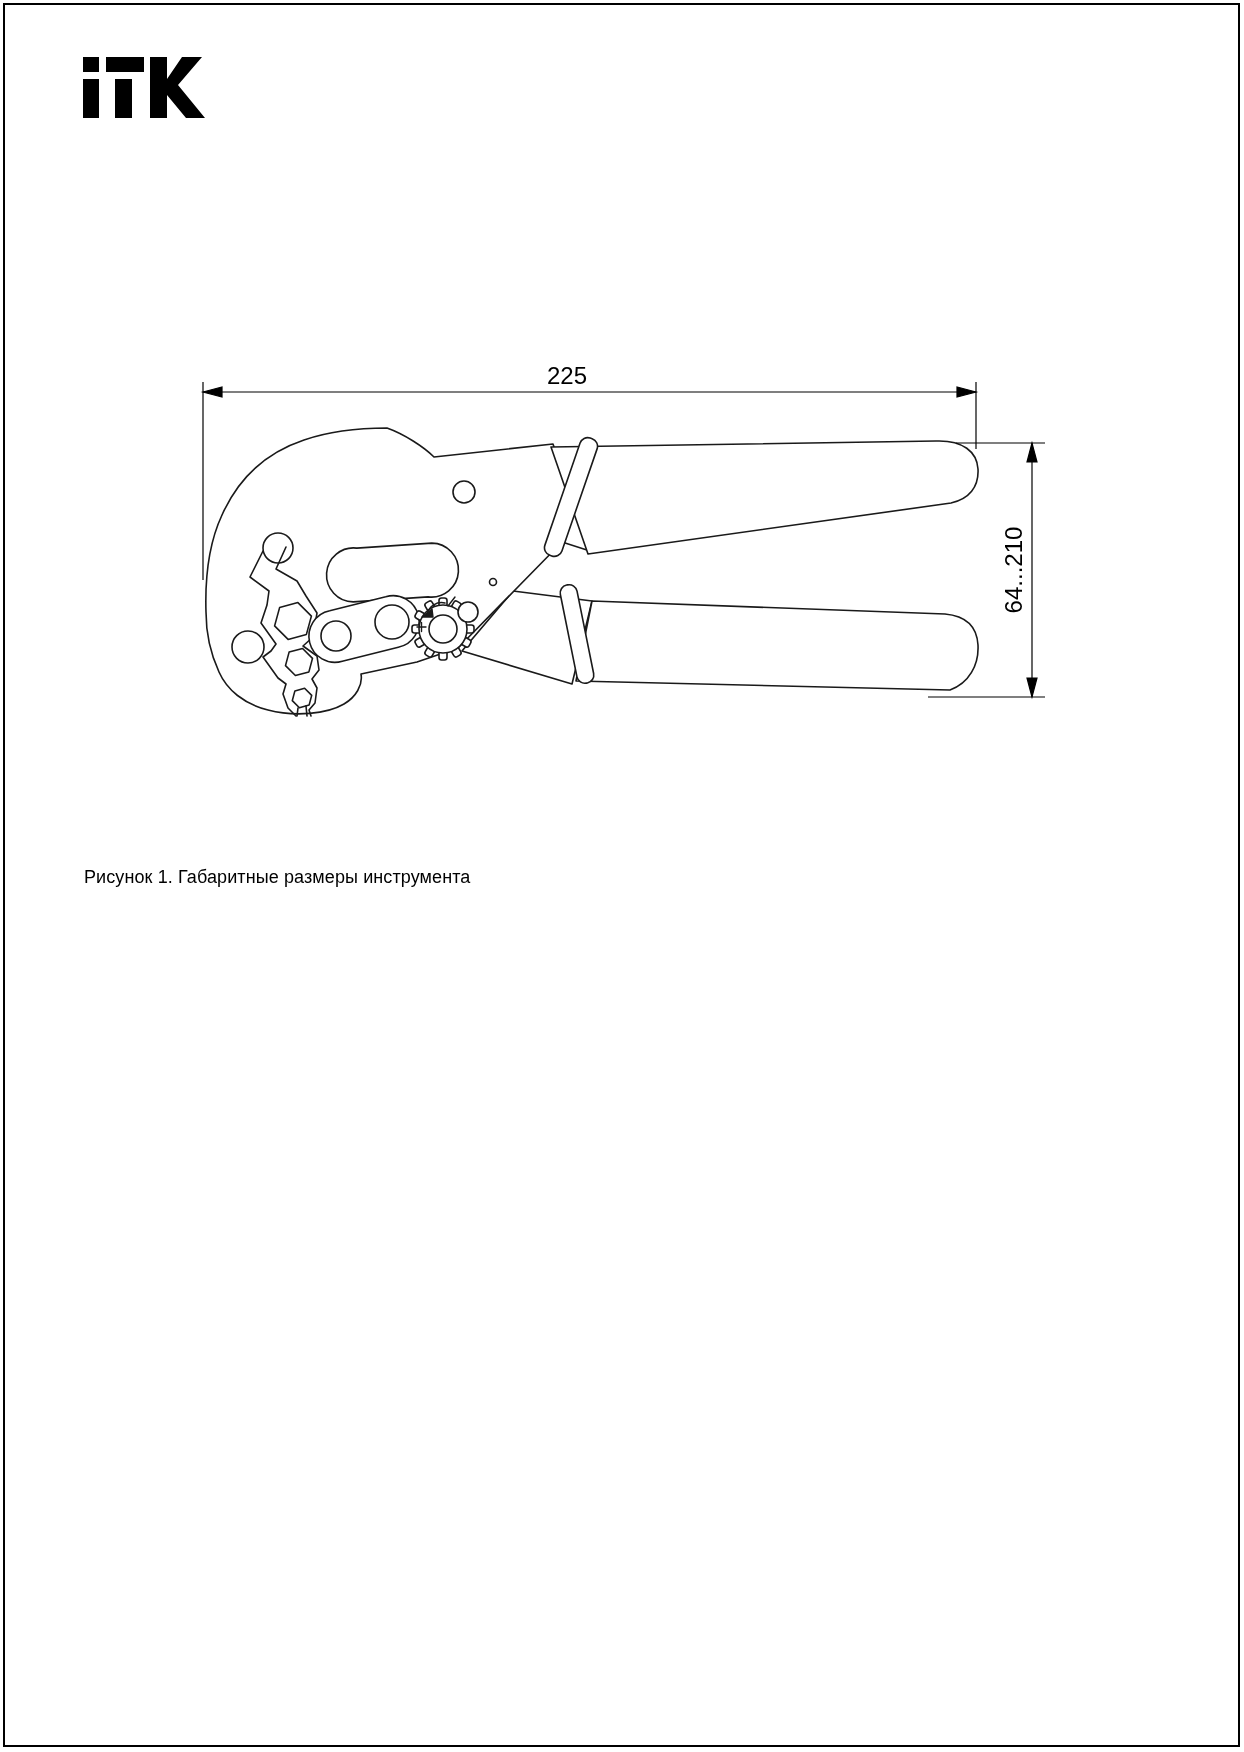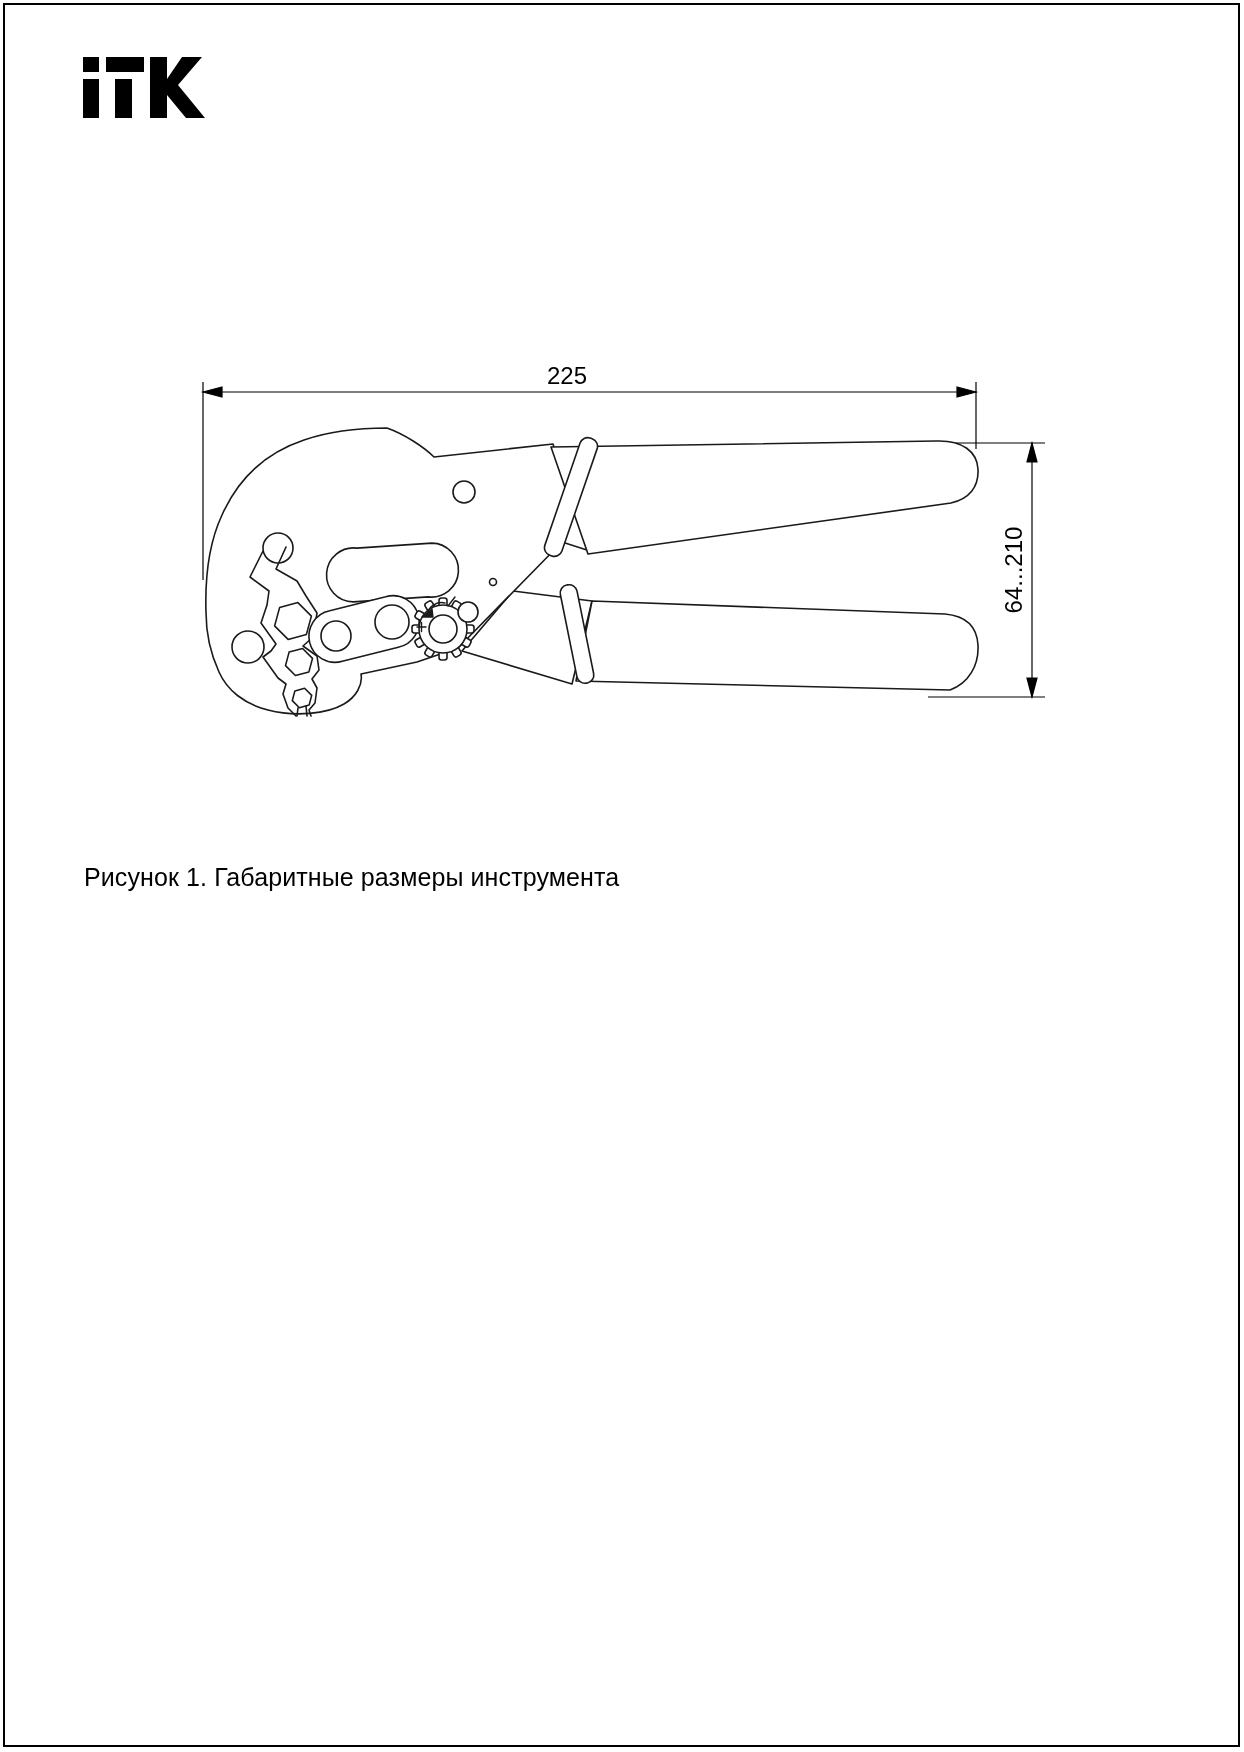--- a/index.html
+++ b/index.html
@@ -20,21 +20,21 @@
     width: 126px; height: 61px;
   }
   .drawing-svg {
     position: absolute;
     left: 0; top: 0;
     width: 1244px; height: 1752px;
   }
   .figure-caption {
     position: absolute;
     left: 84px; top: 861px;
-    font-size: 25px;
+    font-size: 18px;
     line-height: 32px;
     white-space: nowrap;
     letter-spacing: 0.1px;
   }
   .dim-text {
     font-family: "Liberation Sans", sans-serif;
     font-size: 24px;
     fill: #000;
   }
 </style>

